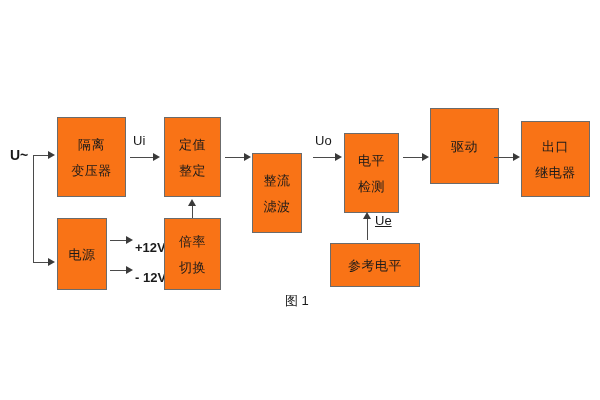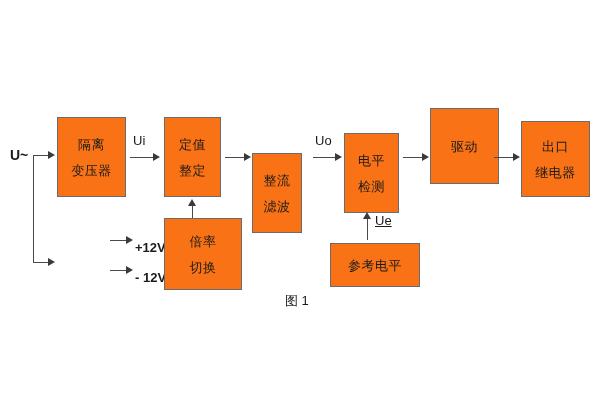--- a/index.html
+++ b/index.html
@@ -154,30 +154,33 @@
   </div>
 
   <div class="hline" style="left:494px; top:157px; width:20px;"></div>
   <div class="arrow-r" style="left:513px; top:152.5px;"></div>
 
   <div class="block" style="left:521px; top:121px; width:69px; height:76px;justify-content:center;">
     <span class="ln">出口</span>
     <span class="ln">继电器</span>
   </div>
 
+  <div class="block single" style="left:57px; top:218px; width:50px; height:72px;">
+    <span class="ln">电源</span>
+  </div>
 
   <div class="hline" style="left:110px; top:240px; width:17px;"></div>
   <div class="arrow-r" style="left:126px; top:235.5px;"></div>
   <div class="rail-label" style="left:135px; top:233px;">+12V</div>
 
   <div class="hline" style="left:110px; top:270px; width:17px;"></div>
   <div class="arrow-r" style="left:126px; top:265.5px;"></div>
   <div class="rail-label" style="left:135px; top:263px;">- 12V</div>
 
-  <div class="block" style="left:164px; top:218px; width:78px; height:72px;text-align:right;">
+  <div class="block" style="left:164px; top:218px; width:57px; height:72px;text-align:right;">
     <span class="ln">倍率</span>
     <span class="ln">切换</span>
   </div>
 
   <div class="vline" style="left:192px; top:205px; height:13px;"></div>
   <div class="arrow-u" style="left:187.5px; top:199px;"></div>
 
   <div class="block single" style="left:330px; top:243px; width:90px; height:44px;">
     <span class="ln">参考电平</span>
   </div>

